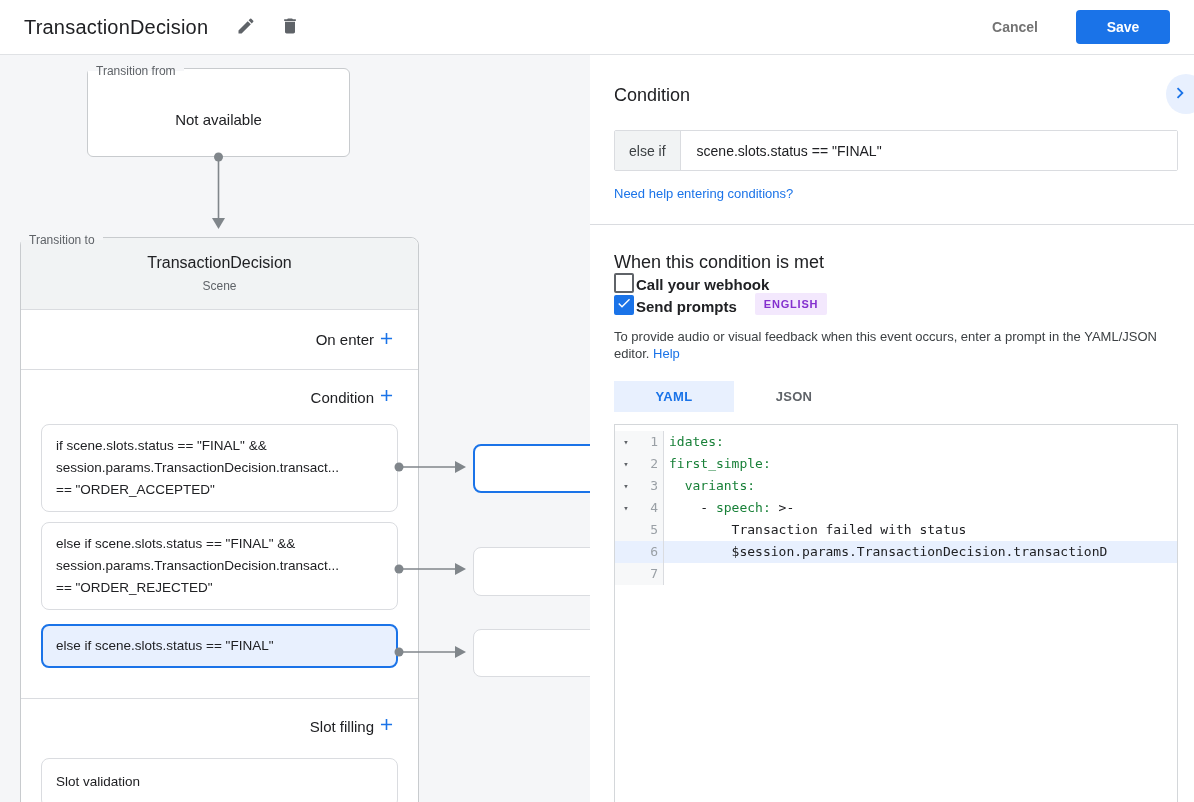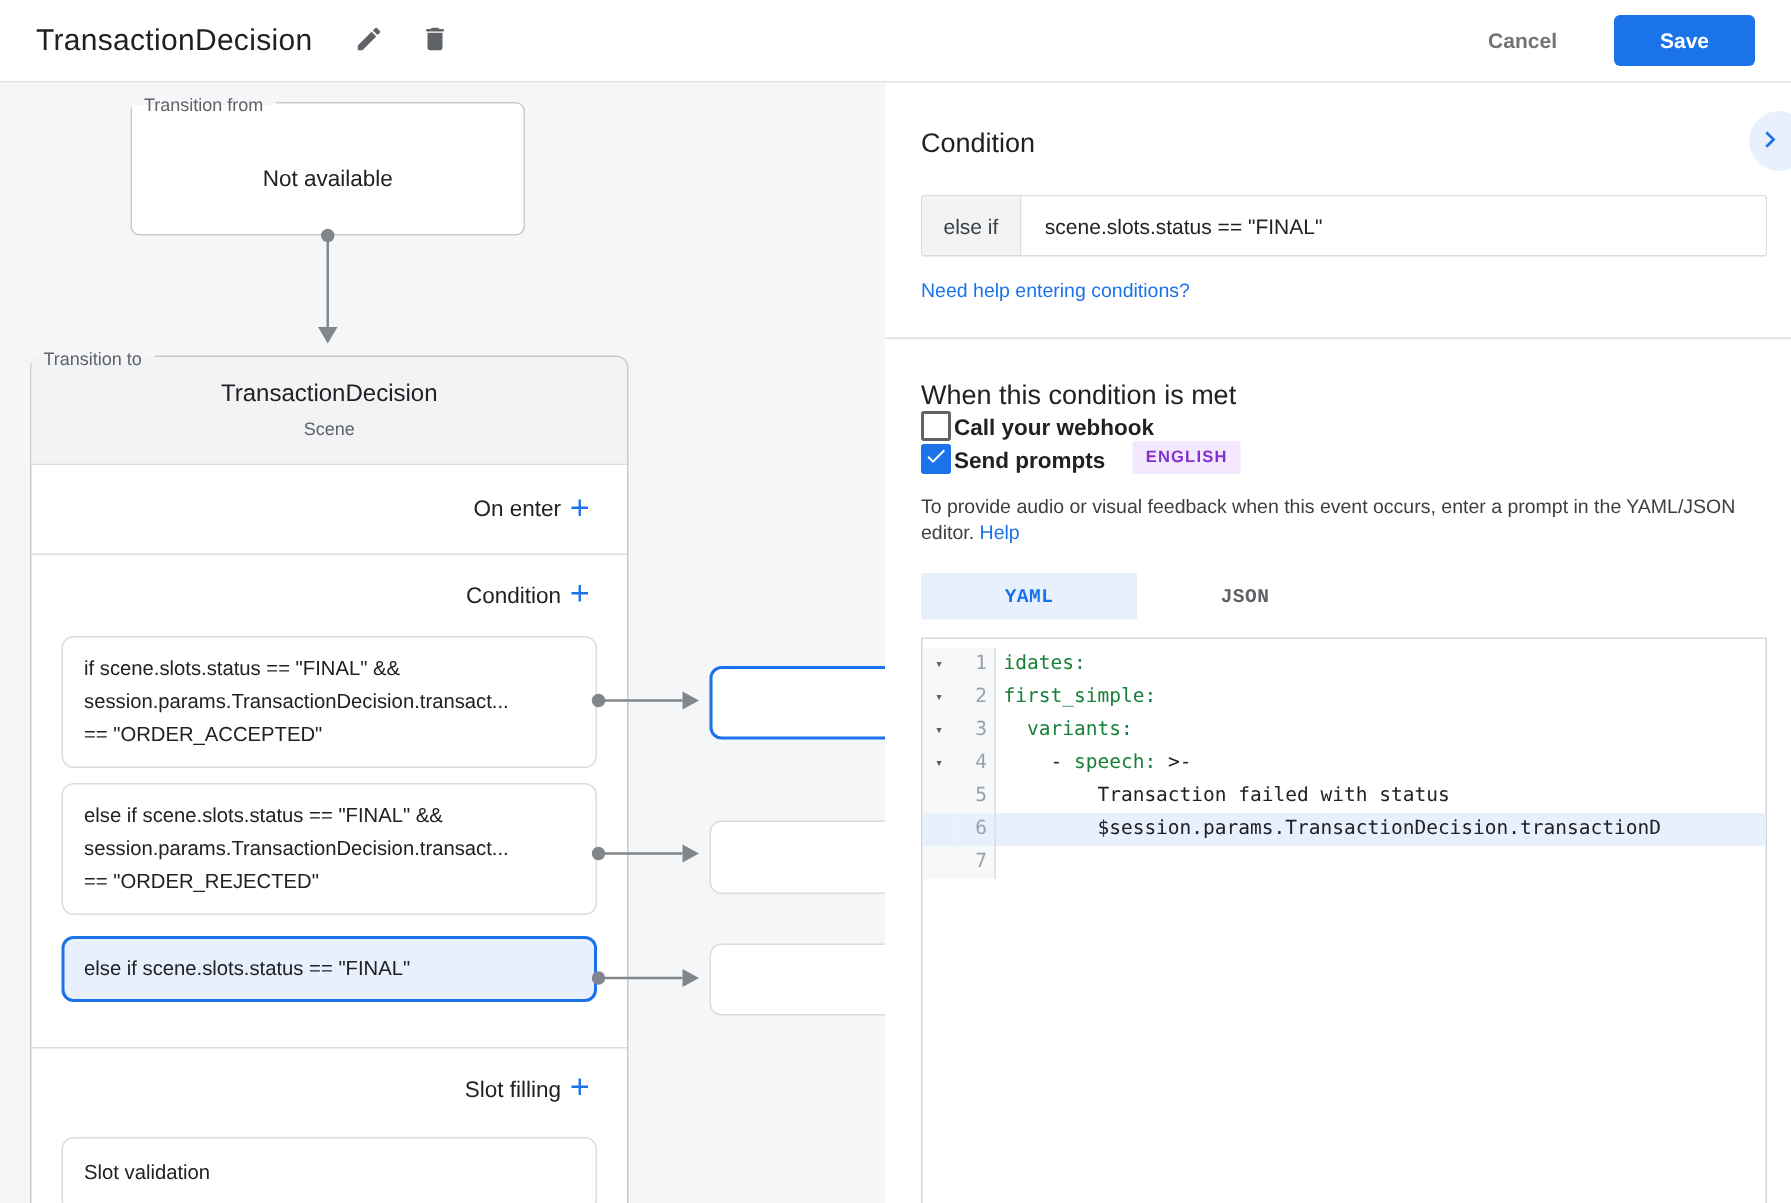--- a/index.html
+++ b/index.html
@@ -96,23 +96,23 @@
                 align-items:center; justify-content:center; }
   .cb.checked svg { width:16px; height:16px; fill:#fff; }
   .cb-label { font-size:15px; font-weight:bold; color:#202124; }
   .lang-badge { margin-left:16px; font-size:11px; font-weight:bold; letter-spacing:.8px;
                 color:#8430ce; background:#f3e8fd; padding:5px 9px; border-radius:2px; }
   .prompts-help { margin-top:13px; font-size:13px; line-height:17px; color:#3c4043;
                   max-width:566px; }
   .prompts-help a { color:#1a73e8; text-decoration:none; }
 
   .tabs { display:flex; margin-top:19px; }
-  .tab { width:144px; height:31px; display:flex; align-items:center; justify-content:center;
+  .tab { width:120px; height:31px; display:flex; align-items:center; justify-content:center;
          font-size:13px; font-weight:bold; letter-spacing:.3px; color:#5f6368;
-         background:none; border:none; cursor:pointer;font-family:Liberation Mono, monospace; }
+         background:none; border:none; cursor:pointer; }
   .tab.selected { background:#e8f0fe; color:#1a73e8; }
 
   .editor { margin-top:12px; border:1px solid #d4d7da; background:#fff; height:420px;
             font-family:"DejaVu Sans Mono","Liberation Mono",monospace; font-size:13px;
             padding-top:6px; overflow:hidden; }
   .ed-line { display:flex; height:22px; line-height:22px; }
   .ed-fold { width:22px; flex:0 0 auto; text-align:center; color:#5f6368; font-size:9px;
              background:#f7f8f9; cursor:pointer; }
   .ed-num { width:27px; flex:0 0 auto; text-align:right; padding-right:5px; color:#9aa0a6;
             background:#f7f8f9; border-right:1px solid #dadce0; font-size:13px; }

